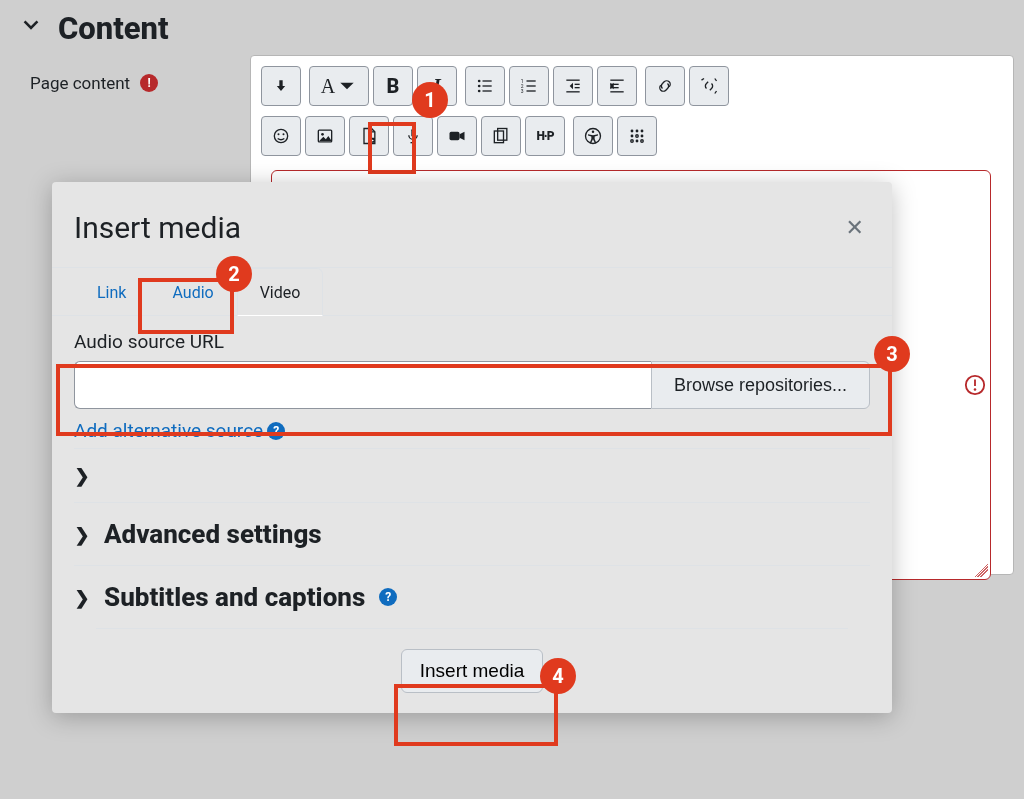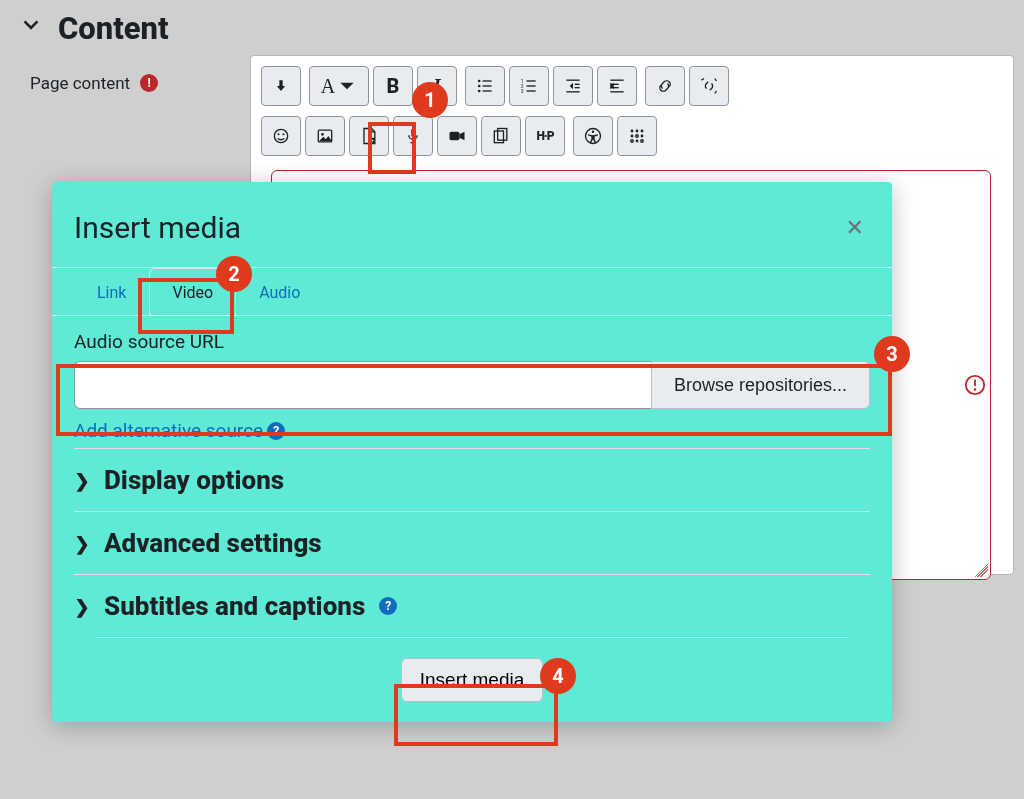--- a/index.html
+++ b/index.html
@@ -110,21 +110,21 @@
     font-weight: 700;
     font-size: 20px;
     display: flex; align-items: center; justify-content: center;
   }
 
   
   .modal {
     position: absolute;
     left: 52px; top: 182px;
     width: 840px;
-    background: #5eead4;
+    background: #e5e5e5;
     box-shadow: 0 4px 24px rgba(0,0,0,0.25);
     border-radius: 4px;
     padding-bottom: 20px;
   }
   .modal-header {
     display: flex; align-items: center; justify-content: space-between;
     padding: 28px 28px 22px 22px;
     border-bottom: 1px solid #dee2e6;
   }
   .modal-header h3 {
@@ -434,38 +434,37 @@
 <div class="callout-num" style="left:412px; top:82px;">1</div>
 
 <div class="modal">
   <div class="modal-header">
     <h3>Insert media</h3>
     <span class="close-btn">✕</span>
   </div>
 
   <div class="tabs">
     <div class="tab">Link</div>
+    <div class="tab">Audio</div>
     <div class="tab active">Video</div>
-    <div class="tab">Audio</div>
   </div>
 
   <div class="modal-body">
     <div class="field-lbl">Audio source URL</div>
     <div class="url-row">
       <input class="url-input" type="text" style="">
       <button class="browse-btn">Browse repositories...</button>
     </div>
     <a class="add-src">
       <span>Add alternative source</span>
         <span class="help-icon">?</span>
     </a>
 
     <div class="acc-row">
       <span class="chev2">❯</span>
-      <h4>Display options</h4>
     </div>
     <div class="acc-row">
       <span class="chev2">❯</span>
       <h4>Advanced settings</h4>
     </div>
     <div class="acc-row">
       <span class="chev2">❯</span>
       <h4>Subtitles and captions</h4>
       <span class="help-icon">?</span>
     </div>

